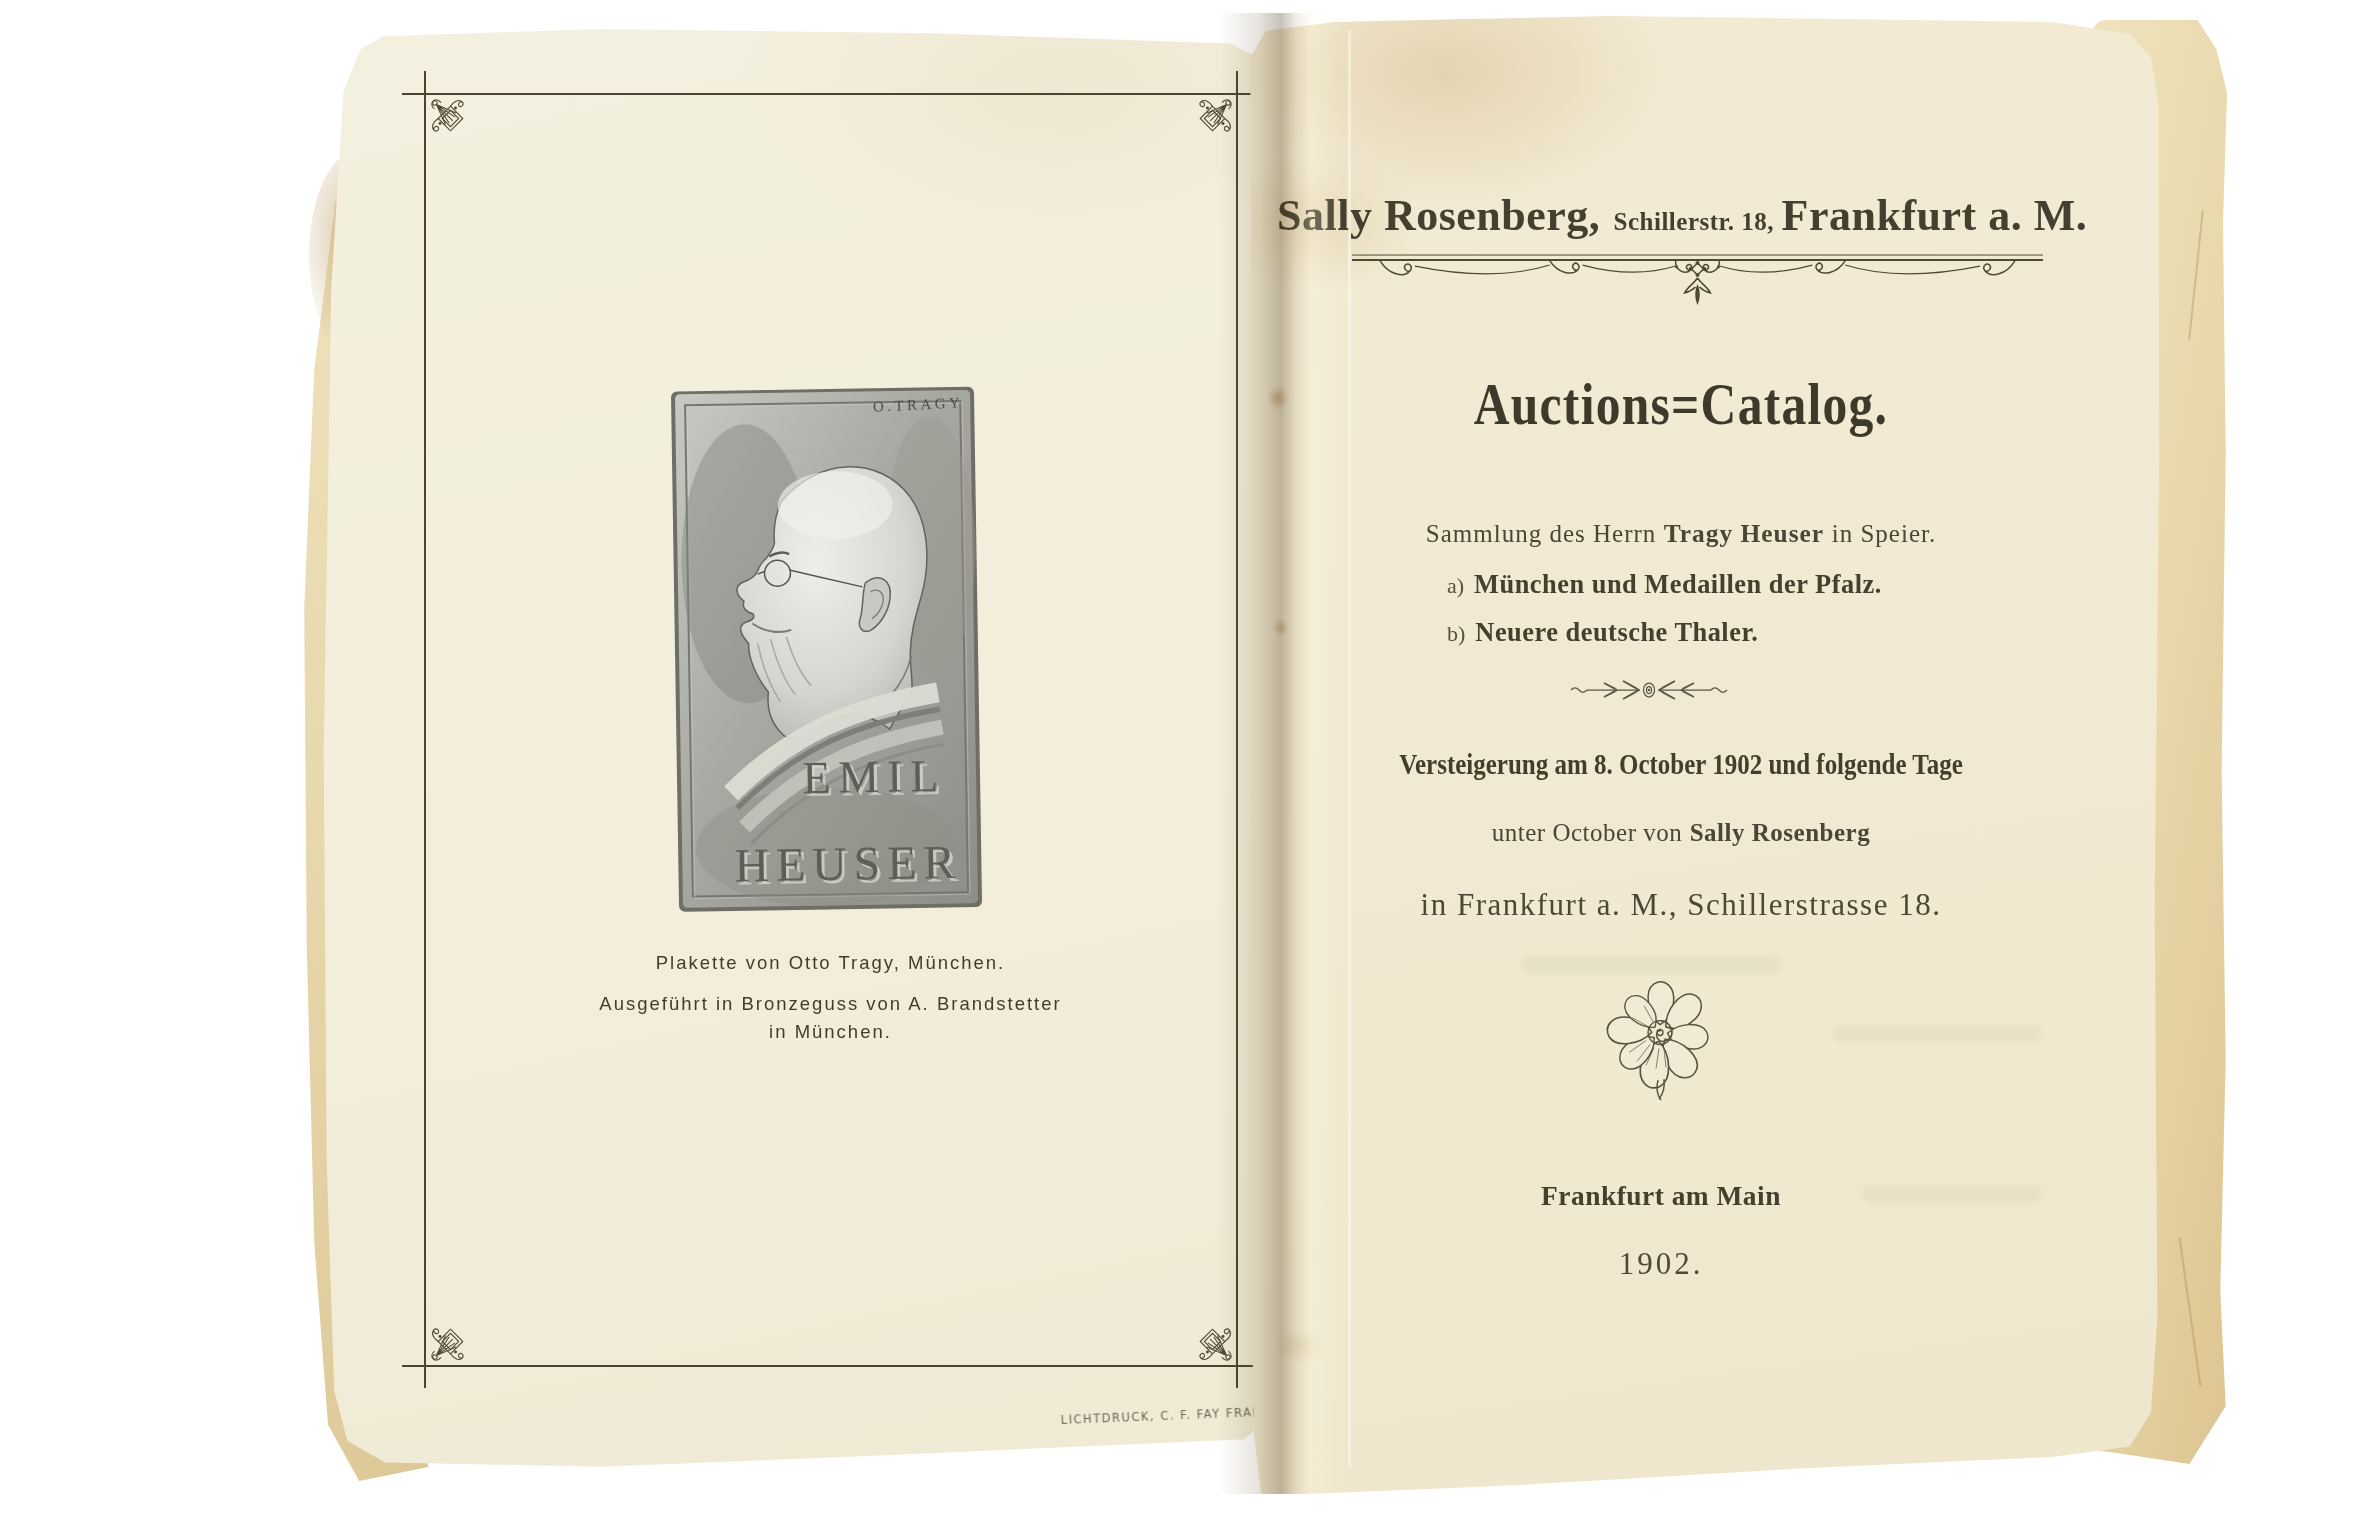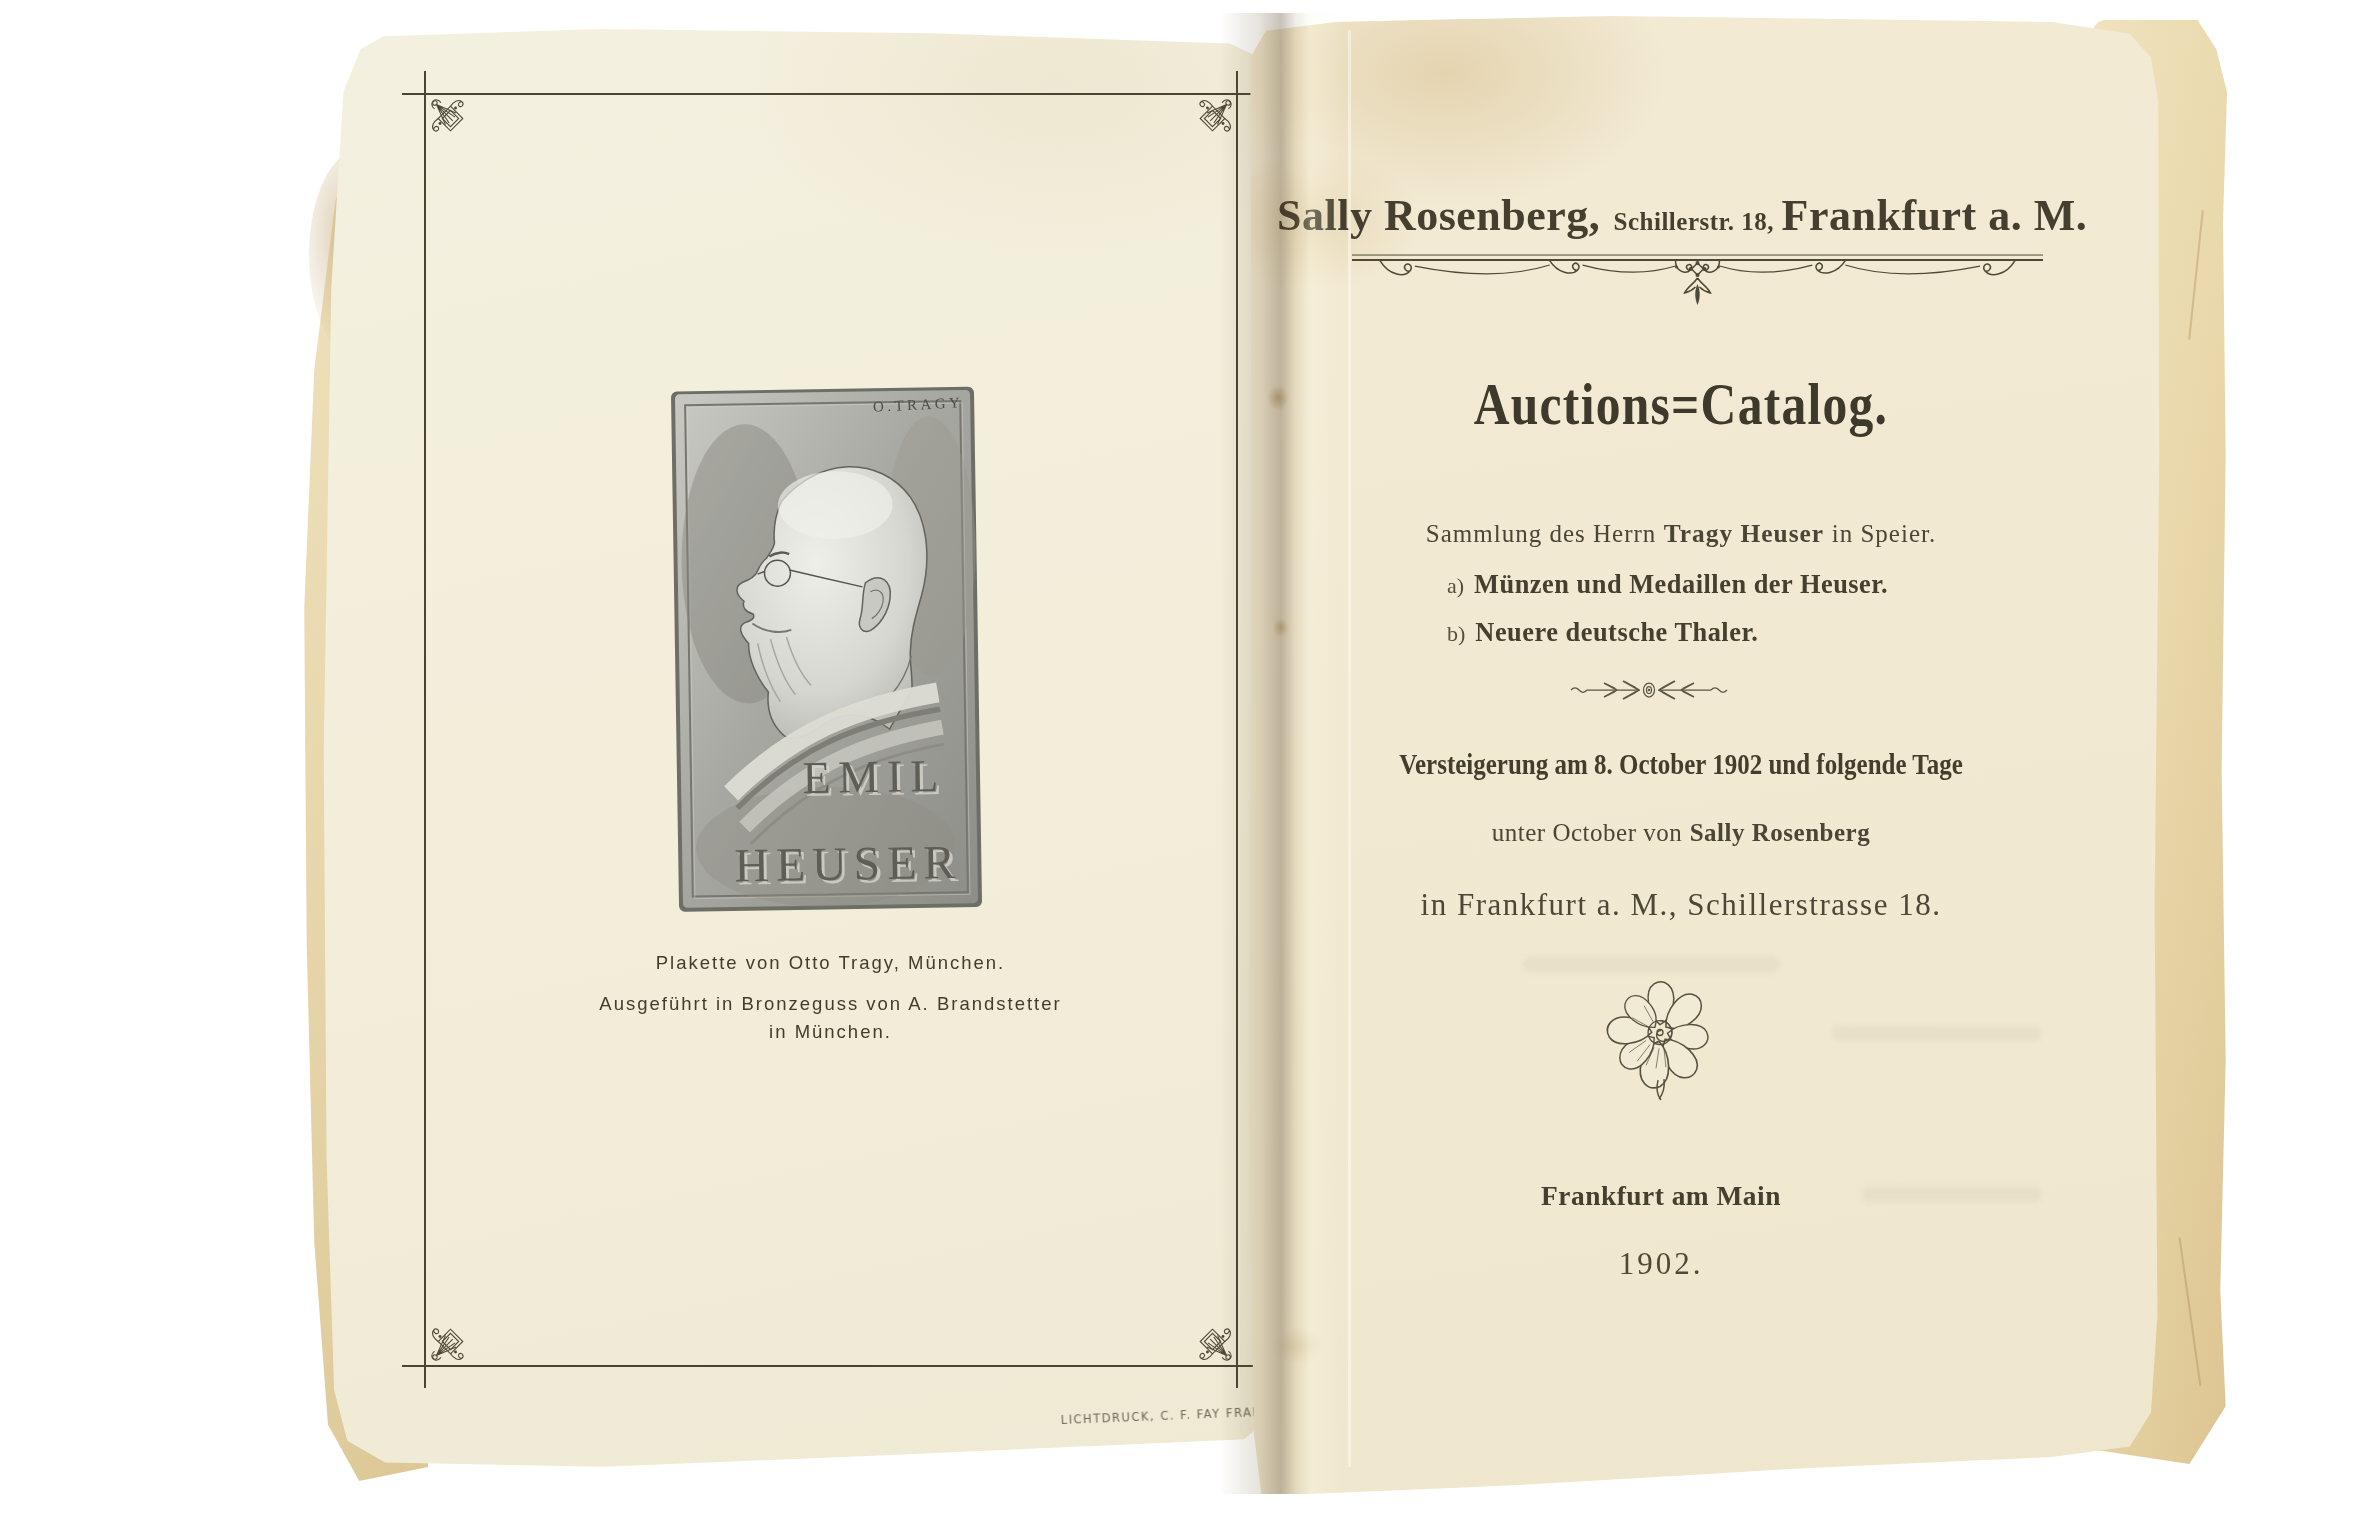--- a/index.html
+++ b/index.html
@@ -276,21 +276,21 @@
 
     <div class="rline" id="title-line" style="left:34px;top:357px;">Auctions=Catalog.</div>
 
 
     <div class="rline" id="collection-line" style="left:34px;top:506px;">
       <span class="seg-gap">Sammlung des Herrn</span><b class="seg-gap">Tragy Heuser</b><span>in Speier.</span>
     </div>
 
     <div class="abs" id="items-block" style="left:204px;top:556px;">
       <div class="item-row">
-        <span class="item-label">a)</span><span class="item-text">Münzen und Medaillen der Heuser.</span>
+        <span class="item-label">a)</span><span class="item-text">München und Medaillen der Pfalz.</span>
       </div>
       <div class="item-row">
         <span class="item-label">b)</span><span class="item-text">Neuere deutsche Thaler.</span>
       </div>
     </div>
 
     <svg class="abs" style="left:326px;top:665px;" width="160" height="24" viewBox="0 0 320 48">
       <g stroke="#5a5644" fill="none" stroke-width="2.5">
         <path d="M4,24 q 8,-9 16,0 q 8,9 16,0"></path>
         <line x1="36" y1="24" x2="142" y2="24"></line>

